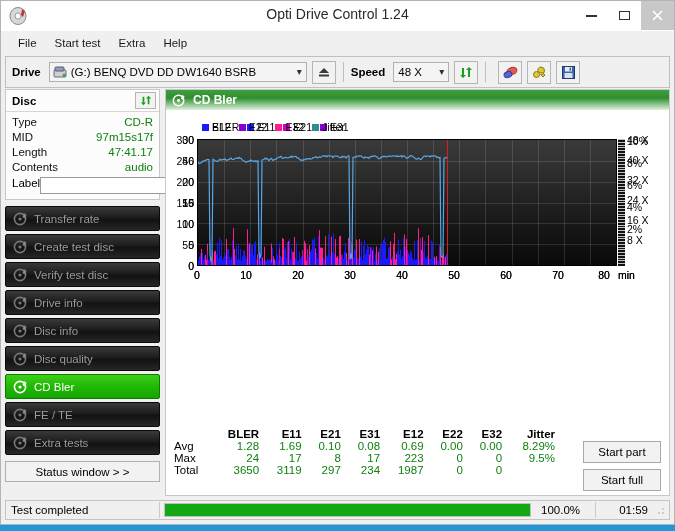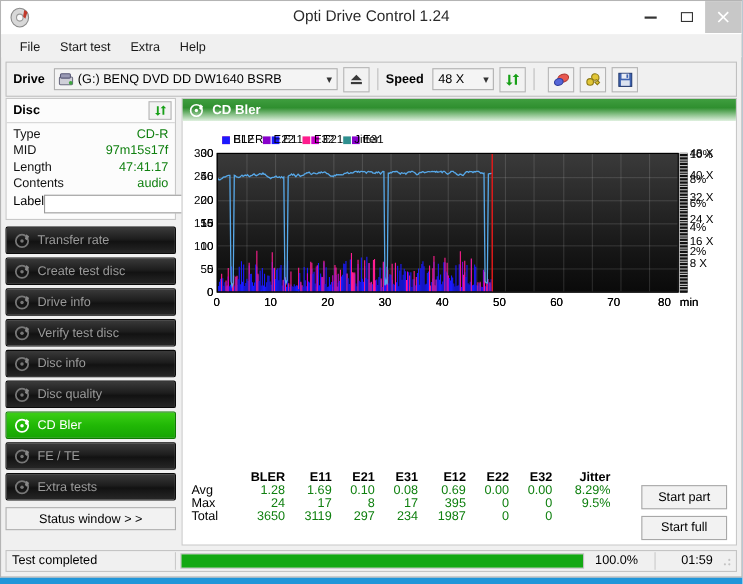--- a/index.html
+++ b/index.html
@@ -288,31 +288,31 @@
           <span>Create test disc</span>
         </div>
         <div class="sbtn">
           <span class="sico">
             <svg width="15" height="15" viewBox="0 0 15 15">
                 <circle cx="7" cy="8" r="5.6" fill="none" stroke="#777" stroke-width="1.6"></circle>
                 <circle cx="7" cy="8" r="1.6" fill="#777"></circle>
                 <path d="M11 2 L13.5 4 L11.5 7.5 L9.6 6 Z" fill="#888"></path>
               </svg>
           </span>
-          <span>Drive info</span>
+          <span>Verify test disc</span>
         </div>
         <div class="sbtn">
           <span class="sico">
             <svg width="15" height="15" viewBox="0 0 15 15">
                 <circle cx="7" cy="8" r="5.6" fill="none" stroke="#777" stroke-width="1.6"></circle>
                 <circle cx="7" cy="8" r="1.6" fill="#777"></circle>
                 <path d="M11 2 L13.5 4 L11.5 7.5 L9.6 6 Z" fill="#888"></path>
               </svg>
           </span>
-          <span>Verify test disc</span>
+          <span>Drive info</span>
         </div>
         <div class="sbtn">
           <span class="sico">
             <svg width="15" height="15" viewBox="0 0 15 15">
                 <circle cx="7" cy="8" r="5.6" fill="none" stroke="#777" stroke-width="1.6"></circle>
                 <circle cx="7" cy="8" r="1.6" fill="#777"></circle>
                 <path d="M11 2 L13.5 4 L11.5 7.5 L9.6 6 Z" fill="#888"></path>
               </svg>
           </span>
           <span>Disc info</span>
@@ -983,21 +983,21 @@
               <td>0.00</td>
               <td>0.00</td>
               <td>8.29%</td>
             </tr>
             <tr>
               <td class="rowhead">Max</td>
               <td>24</td>
               <td>17</td>
               <td>8</td>
               <td>17</td>
-              <td>395</td>
+              <td>223</td>
               <td>0</td>
               <td>0</td>
               <td>9.5%</td>
             </tr>
             <tr>
               <td class="rowhead">Total</td>
               <td>3650</td>
               <td>3119</td>
               <td>297</td>
               <td>234</td>

